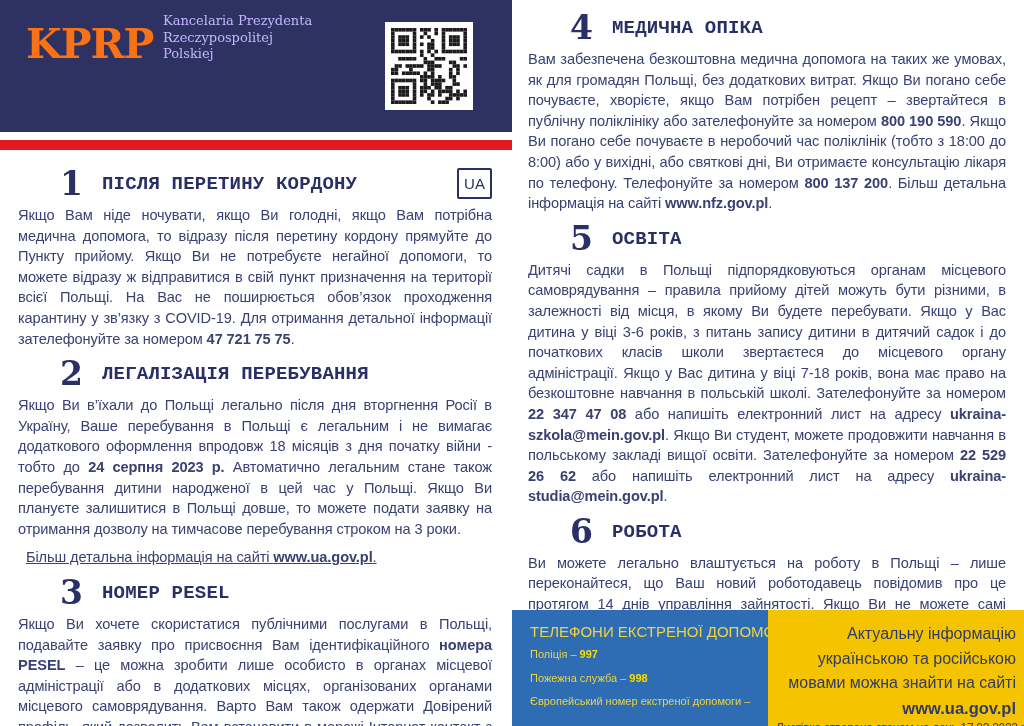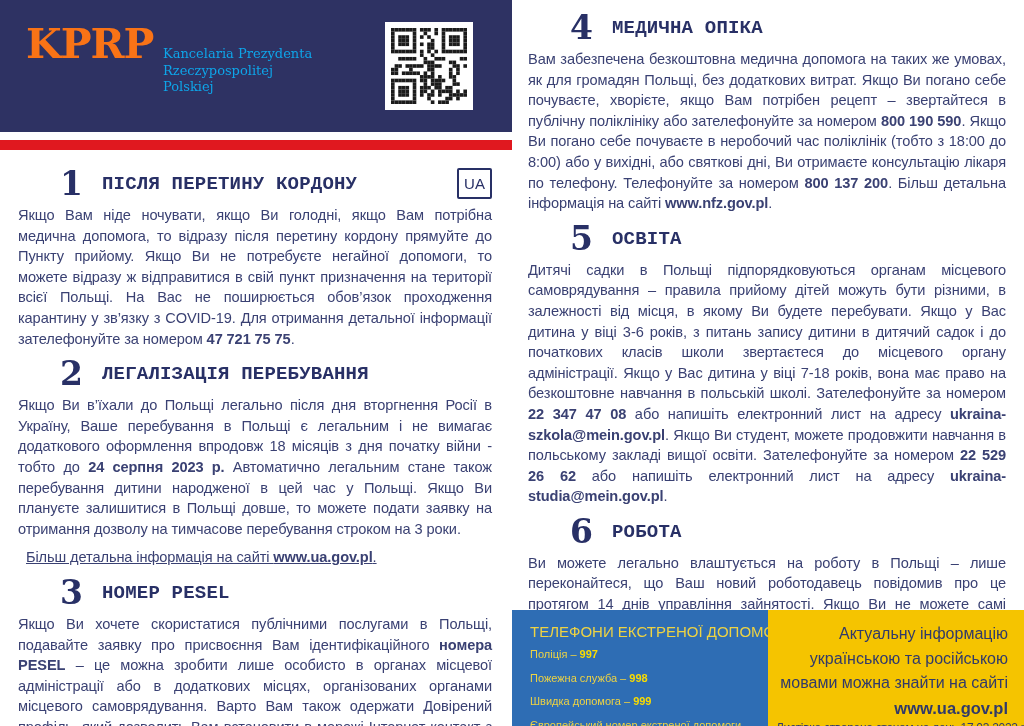--- a/index.html
+++ b/index.html
@@ -12,21 +12,21 @@
   .half{width:512px;box-sizing:border-box;}
 
   
   .header{height:132px;background:var(--navy);position:relative;}
   .logo-kprp{
     position:absolute;left:26px;top:16px;
     font-family:"DejaVu Serif",serif;font-weight:bold;
     color:#f97316;font-size:41px;line-height:56px;letter-spacing:-1px;
   }
   .org-name{
-    position:absolute;left:163px;top:46px;color:#0ea5e9;
+    position:absolute;left:163px;top:13px;color:#c4b5fd;
     font-family:"DejaVu Serif",serif;font-size:13px;line-height:16.5px;
   }
   .qr{
     position:absolute;left:385px;top:22px;width:88px;height:88px;
     background:#fff;box-sizing:border-box;padding:6px;
   }
   .qr svg{display:block;width:76px;height:76px;}
   .stripe-white{height:8px;background:#fff;}
   .stripe-red{height:10px;background:var(--red);}
 
@@ -63,21 +63,21 @@
   .bottom-row{display:flex;height:116px;}
   .emergency-box{
     width:256px;box-sizing:border-box;background:var(--blue);
     padding:11px 10px 0 18px;color:var(--em-text);
   }
   .em-title{font-size:15px;line-height:22px;white-space:nowrap;}
   .em-item{font-size:11px;line-height:23.5px;}
   .em-item strong{color:var(--em-num);}
   .info-box{
     width:256px;box-sizing:border-box;background:var(--yellow);
-    padding:12px 16px 12px 8px;display:flex;flex-direction:column;
+    padding:12px 8px 12px 8px;display:flex;flex-direction:column;
     color:var(--info-text);
   }
   .info-text{text-align:right;font-size:16px;line-height:24.5px;}
   .info-text strong{font-size:16.5px;}
   .info-footnote{
     margin-top:auto;text-align:right;font-size:12px;
     letter-spacing:-.3px;white-space:nowrap;
   }
 </style>
 </head>
@@ -379,21 +379,20 @@
         <p class="body-text"><span>Ви можете легально влаштується на роботу в Польщі – лише переконайтеся, що Ваш новий роботодавець повідомив про це протягом 14 днів управління зайнятості. Якщо Ви не можете самі знайти роботу, зареєструйтеся в повітовому управлінні зайнятості – там Вам допоможуть і нададуть допомогу по безробіттю.  Якщо шукайте роботу, зайдіть  на сайт </span></p>
       </section>
 
     </div>
 
     <div class="bottom-row">
       <div class="emergency-box">
         <div class="em-title">ТЕЛЕФОНИ ЕКСТРЕНОЇ ДОПОМОГИ:</div>
         <div class="em-item"><span>Поліція – </span><strong>997</strong></div>
         <div class="em-item"><span>Пожежна служба – </span><strong>998</strong></div>
-        <div class="em-item"><span>Швидка допомога – </span><strong>999</strong></div>
         <div class="em-item"><span>Європейський номер екстреної допомоги – </span></div>
       </div>
       <div class="info-box">
         <div class="info-text"><span>Актуальну інформацію українською та російською мовами можна знайти на сайті </span><strong>www.ua.gov.pl</strong></div>
         <div class="info-footnote">Листівка створена станом на день 17.03.2022 р.</div>
       </div>
     </div>
   </div>
 
 </div>

